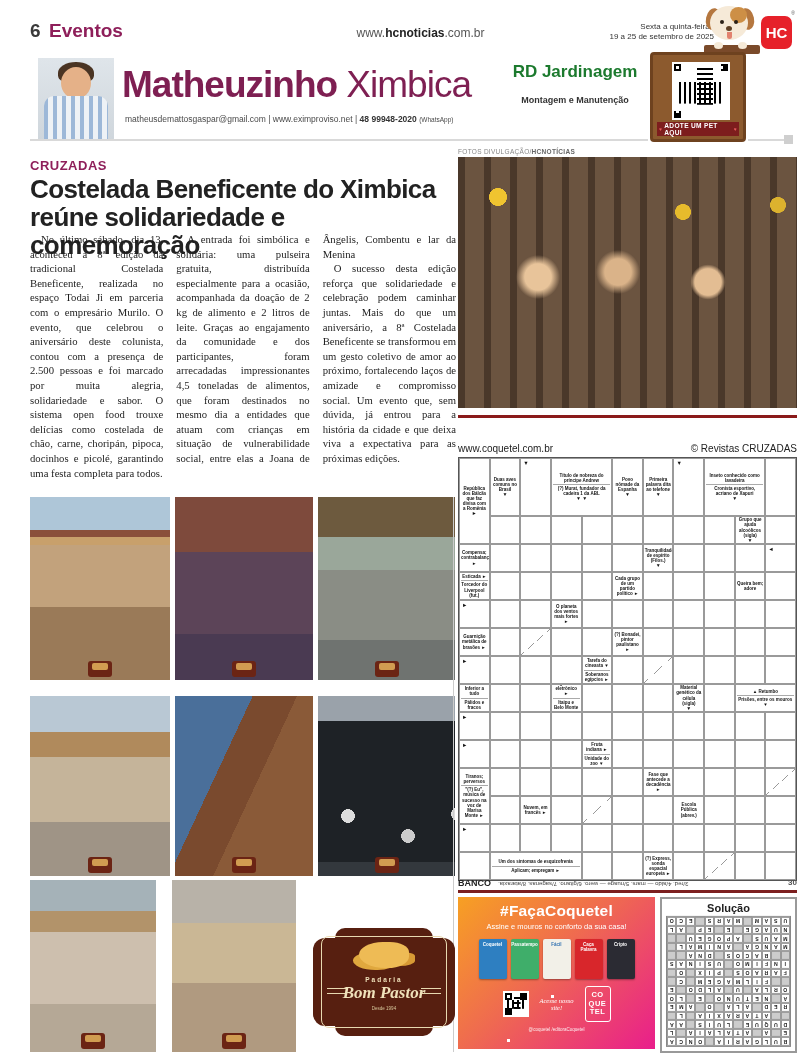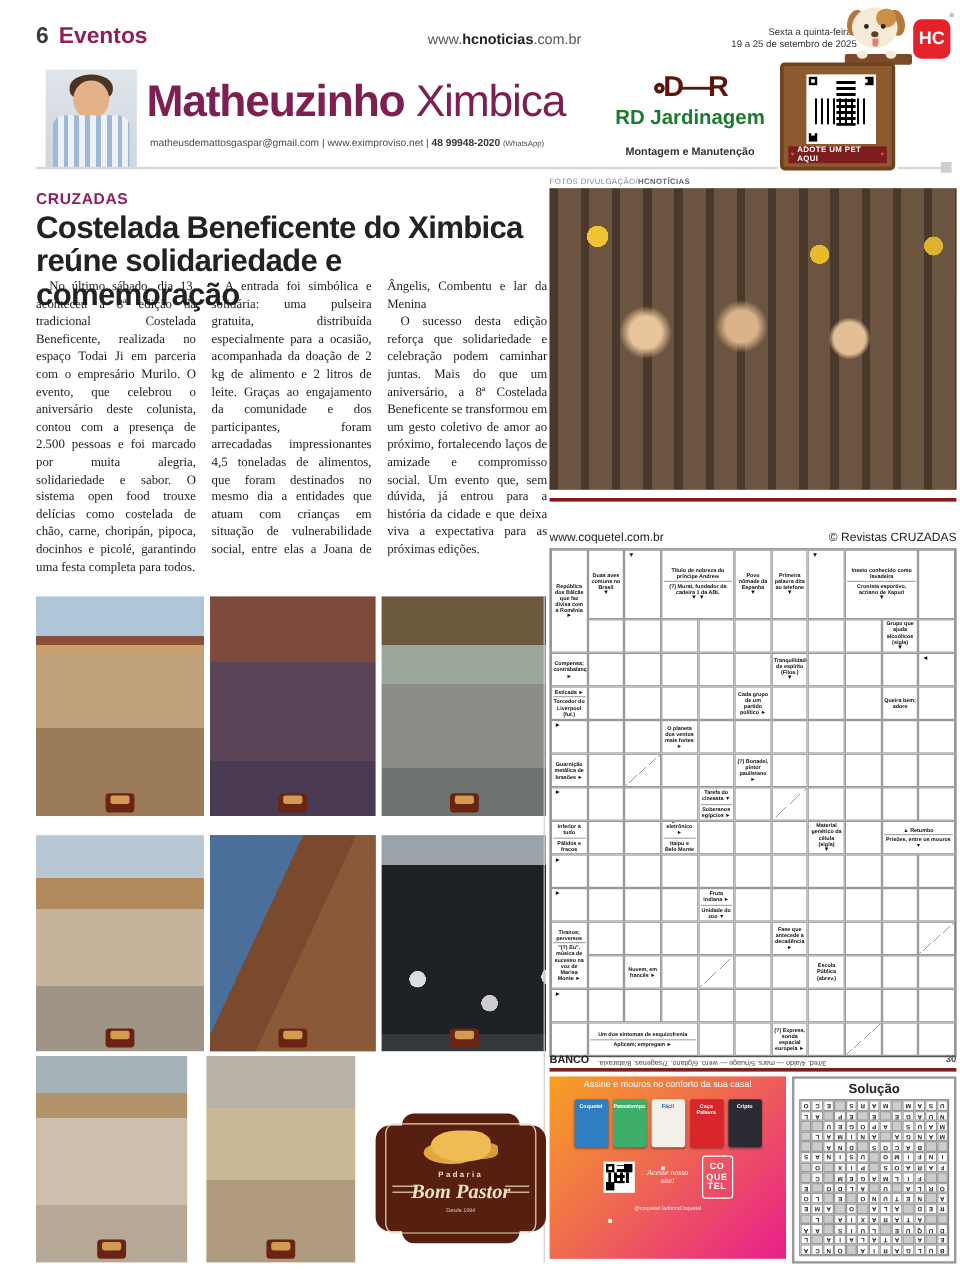--- a/index.html
+++ b/index.html
@@ -185,21 +185,20 @@
       <div class="face"></div>
       <div class="shirt"></div>
   </div>
   <div class="coltitle"><span class="b">Matheuzinho</span><span class="l"> Ximbica</span></div>
   <div class="colcontact"><span>matheusdemattosgaspar@gmail.com | www.eximproviso.net | </span><b>48 99948-2020 </b><span class="ws">(WhatsApp)</span></div>
   <div class="hdrline1"></div>
   <div class="hdrline2"></div>
   <div class="hdrsq"></div>
 
   <div class="rdad">
-    <div class="rdicon"><span class="key"></span>D—R</div>
     <div class="rdname">RD Jardinagem</div>
     <div class="rdtag">Montagem e Manutenção</div>
   </div>
 
   <div class="petad">
     <div class="petqr">
         <div class="qrpat"></div>
       </div>
     <div class="petbanner">
         <span class="h">♥</span>
@@ -478,20 +477,21 @@
       <div class="cell" style="grid-area: 14 / 11;"></div>
     </div>
   <div class="banco">
     <span class="pg">30</span>
     <b>BANCO</b>
     <span class="ud">3/red. 4/aldo — mars. 5/nuage — wero. 6/gitano. 7/sagenas. 8/ataraxia.</span>
   </div>
   <div class="xw-rule-bot"></div>
 
   <div class="cqad">
+    <div class="hl">#FaçaCoquetel</div>
     <div class="sub">Assine e mouros no conforto da sua casa!</div>
     <div class="covers" id="cqcovers">
         <div class="cover" style="background: rgb(46, 127, 193); color: rgb(255, 255, 255);">Coquetel</div>
         <div class="cover" style="background: rgb(63, 174, 106); color: rgb(255, 255, 255);">Passatempo</div>
         <div class="cover" style="background: rgb(242, 240, 232); color: rgb(46, 111, 176);">Fácil</div>
         <div class="cover" style="background: rgb(216, 38, 43); color: rgb(255, 255, 255);">Caça Palavra</div>
         <div class="cover" style="background: rgb(43, 43, 51); color: rgb(255, 255, 255);">Cripto</div>
       </div>
     <div class="row2">
       <div class="qr2">

